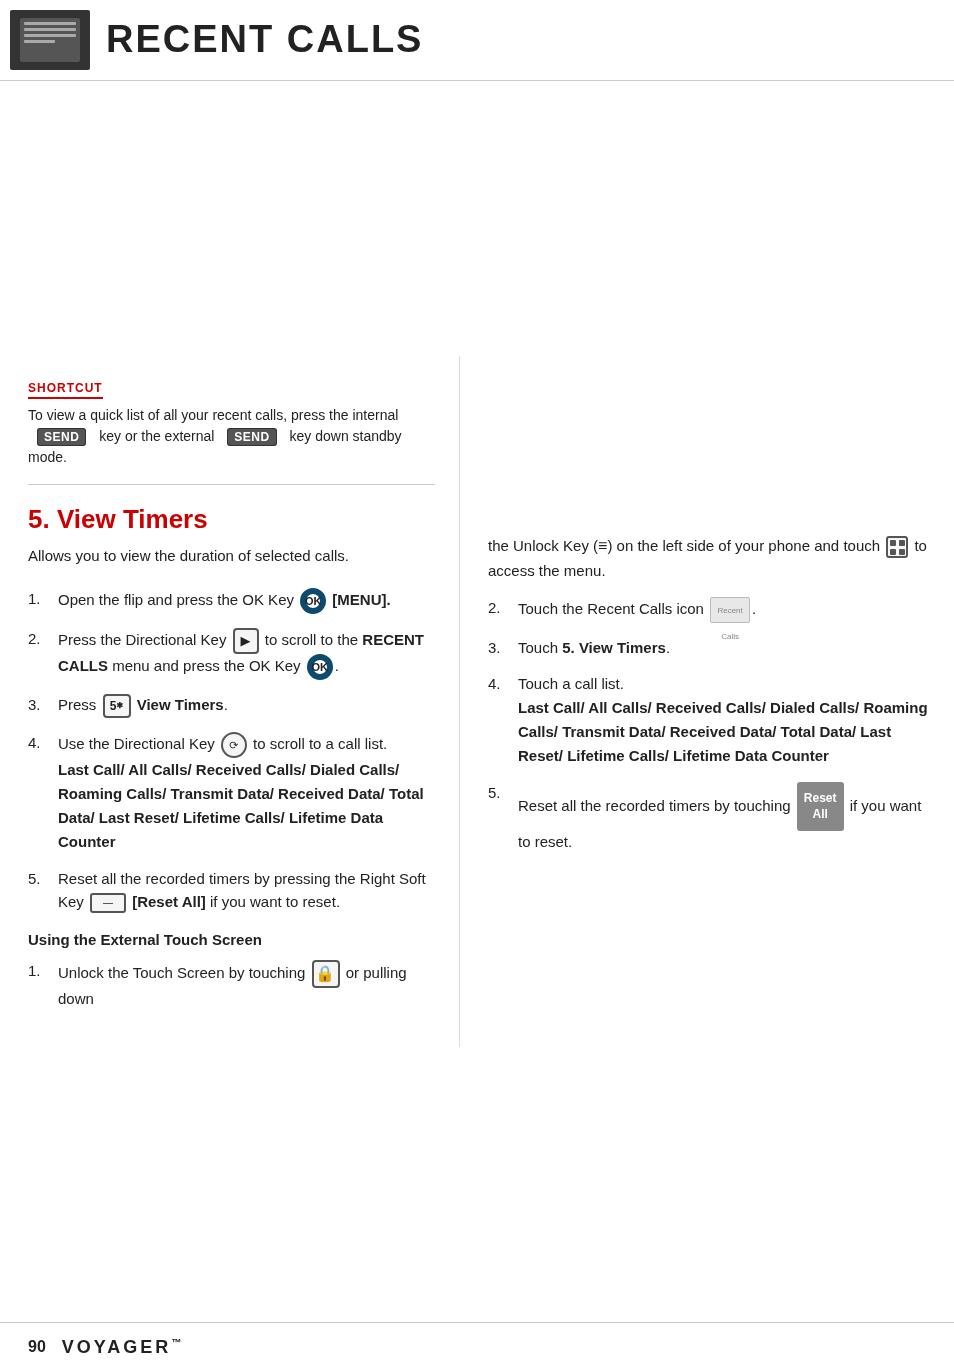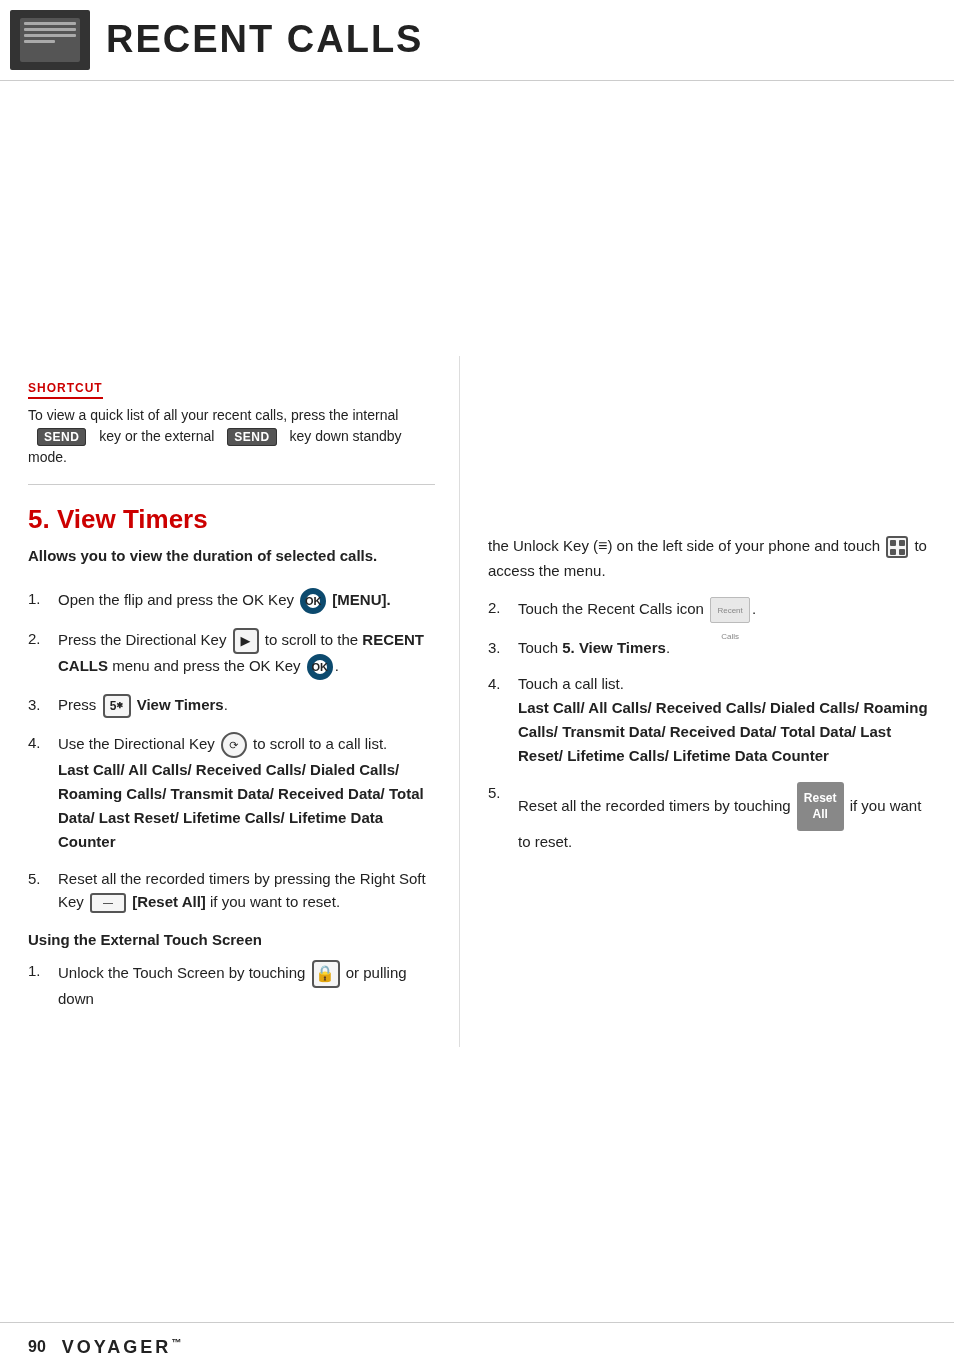--- a/index.html
+++ b/index.html
@@ -116,21 +116,20 @@
     .section-heading {
       font-size: 26px;
       font-weight: 700;
       color: #cc0000;
       margin: 10px 0 8px 0;
     }
     .section-desc {
       font-size: 15px;
       margin-bottom: 20px;
       line-height: 1.5;
-      font-weight: bold;
     }
 
     
     .sub-heading {
       font-size: 15px;
       font-weight: 900;
       margin-bottom: 10px;
       color: #222;
     }
 

